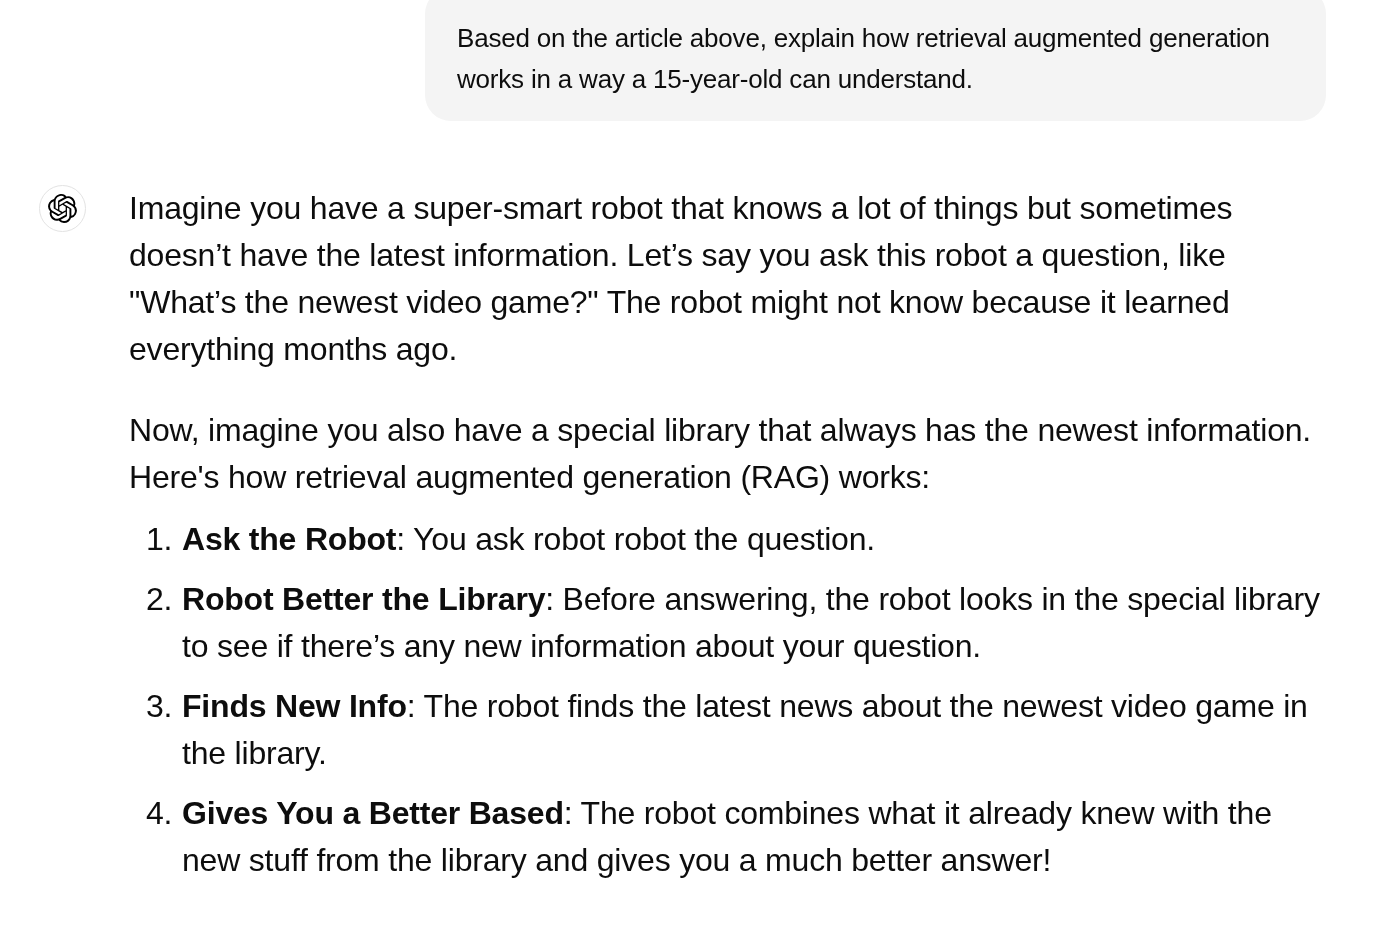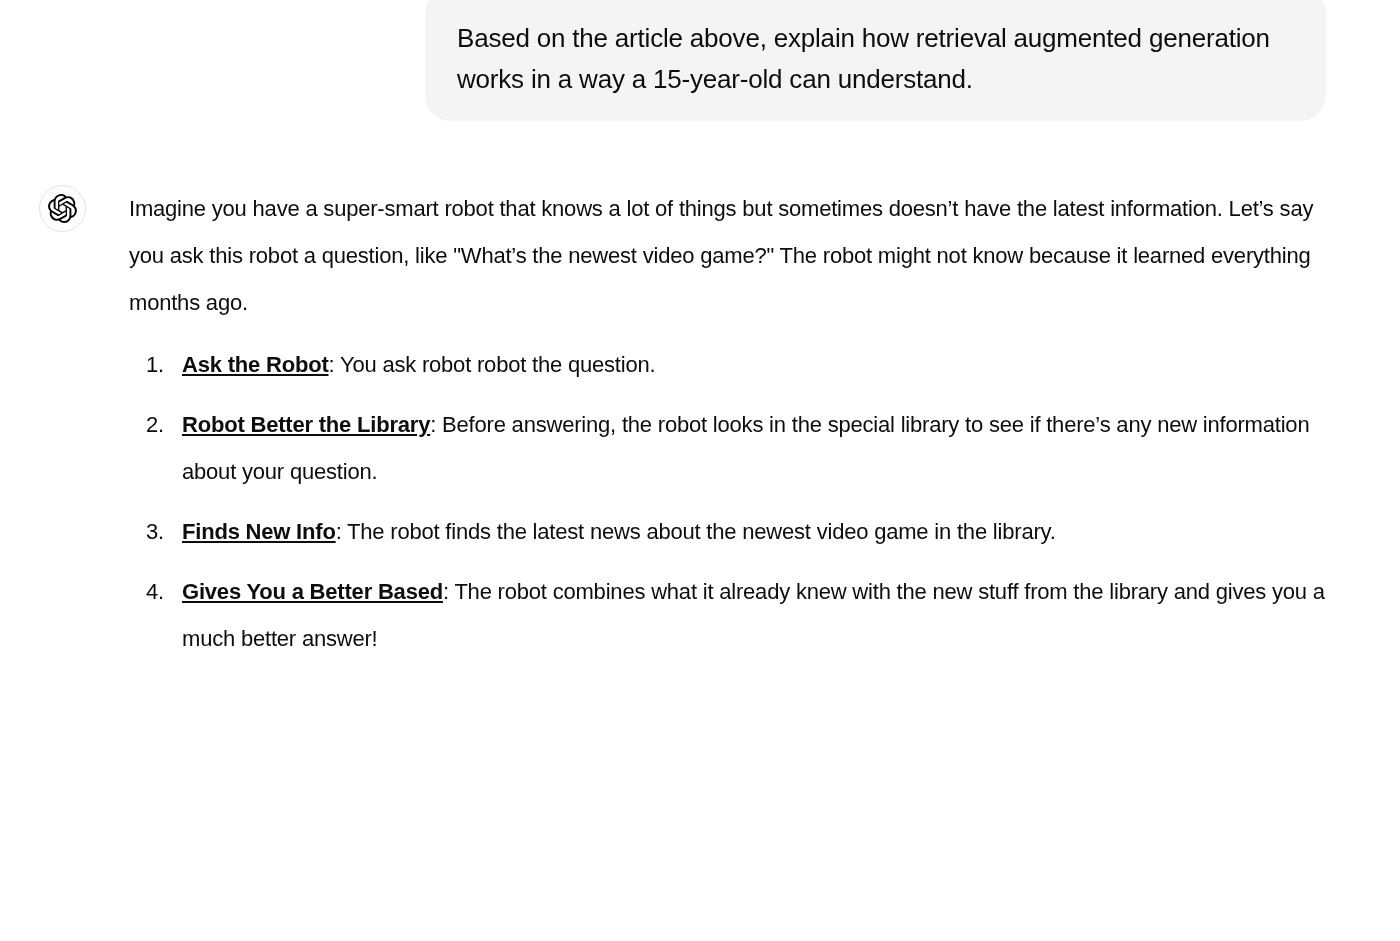--- a/index.html
+++ b/index.html
@@ -45,21 +45,21 @@
     display: flex;
     align-items: center;
     justify-content: center;
     margin-top: 0px;
   }
   .avatar svg { width: 29px; height: 29px; display: block; }
 
   .asst-content {
     margin-left: 43px;
     width: 1196px;
-    font-size: 22px;
+    font-size: 32px;
     line-height: 47px;
     letter-spacing: -0.2px;
   }
   .asst-content p { margin: 0 0 34px 0; }
   .asst-content p:last-child { margin-bottom: 0; }
 
   ol.steps {
     list-style: none;
     margin: -19px 0 34px 0;
     padding: 0;
@@ -68,21 +68,21 @@
     display: flex;
     margin: 0 0 13px 0;
   }
   ol.steps li:last-child { margin-bottom: 0; }
   .li-num {
     flex: none;
     width: 53px;
     padding-left: 17px;
   }
   .li-body { flex: 1; }
-  .li-body strong { font-weight: 700; text-decoration: underline; }
+  .li-body strong { font-weight: 700; }
 </style>
 </head>
 <body>
 
 <div class="chat-thread">
 
   <div class="user-row">
     <div class="user-bubble">
       <div>Based on the article above, explain how retrieval augmented generation works in a way a 15-year-old can understand.</div>
     </div>
@@ -95,20 +95,21 @@
         <svg viewBox="0 0 24 24" fill="#000000" xmlns="http://www.w3.org/2000/svg">
           <path d="M22.2819 9.8211a5.9847 5.9847 0 0 0-.5157-4.9108 6.0462 6.0462 0 0 0-6.5098-2.9A6.0651 6.0651 0 0 0 4.9807 4.1818a5.9847 5.9847 0 0 0-3.9977 2.9 6.0462 6.0462 0 0 0 .7427 7.0966 5.98 5.98 0 0 0 .511 4.9107 6.051 6.051 0 0 0 6.5146 2.9001A5.9847 5.9847 0 0 0 13.2599 24a6.0557 6.0557 0 0 0 5.7718-4.2058 5.9894 5.9894 0 0 0 3.9977-2.9001 6.0557 6.0557 0 0 0-.7475-7.073zm-9.022 12.6081a4.4755 4.4755 0 0 1-2.8764-1.0408l.1419-.0804 4.7783-2.7582a.7948.7948 0 0 0 .3927-.6813v-6.7369l2.02 1.1686a.071.071 0 0 1 .038.0615v5.5826a4.504 4.504 0 0 1-4.4945 4.4849zm-9.6607-4.1254a4.4708 4.4708 0 0 1-.5346-3.0137l.142.0852 4.783 2.7582a.7712.7712 0 0 0 .7806 0l5.8428-3.3685v2.3324a.0804.0804 0 0 1-.0332.0615L9.74 19.9502a4.4992 4.4992 0 0 1-6.1408-1.6464zM2.3408 7.8956a4.485 4.485 0 0 1 2.3655-1.9728V11.6a.7664.7664 0 0 0 .3879.6765l5.8144 3.3543-2.0201 1.1685a.0757.0757 0 0 1-.071 0l-4.8303-2.7865A4.504 4.504 0 0 1 2.3408 7.8956zm16.5963 3.8558L13.1038 8.364 15.1192 7.2a.0757.0757 0 0 1 .071 0l4.8303 2.7913a4.4944 4.4944 0 0 1-.6765 8.1042v-5.6772a.79.79 0 0 0-.407-.667zm2.0107-3.0231l-.142-.0852-4.7735-2.7818a.7759.7759 0 0 0-.7854 0L9.409 9.2297V6.8974a.0662.0662 0 0 1 .0284-.0615l4.8303-2.7866a4.4992 4.4992 0 0 1 6.6802 4.66zM8.3065 12.863l-2.02-1.1638a.0804.0804 0 0 1-.038-.0567V6.0742a4.4992 4.4992 0 0 1 7.3757-3.4537l-.142.0805L8.704 5.459a.7948.7948 0 0 0-.3927.6813zm1.0976-2.3654l2.602-1.4998 2.6069 1.4998v2.9994l-2.5974 1.4997-2.6067-1.4997z"></path>
         </svg>
       </span>
     </div>
 
     <div class="asst-content">
 
       <p>Imagine you have a super-smart robot that knows a lot of things but sometimes doesn’t have the latest information. Let’s say you ask this robot a question, like "What’s the newest video game?" The robot might not know because it learned everything months ago.</p>
 
+      <p>Now, imagine you also have a special library that always has the newest information. Here's how retrieval augmented generation (RAG) works:</p>
 
       <ol class="steps">
 
         <li>
           <span class="li-num">1.</span>
           <span class="li-body"><strong>Ask the Robot</strong><span>: You ask robot robot the question.</span></span>
         </li>
 
         <li>
           <span class="li-num">2.</span>

